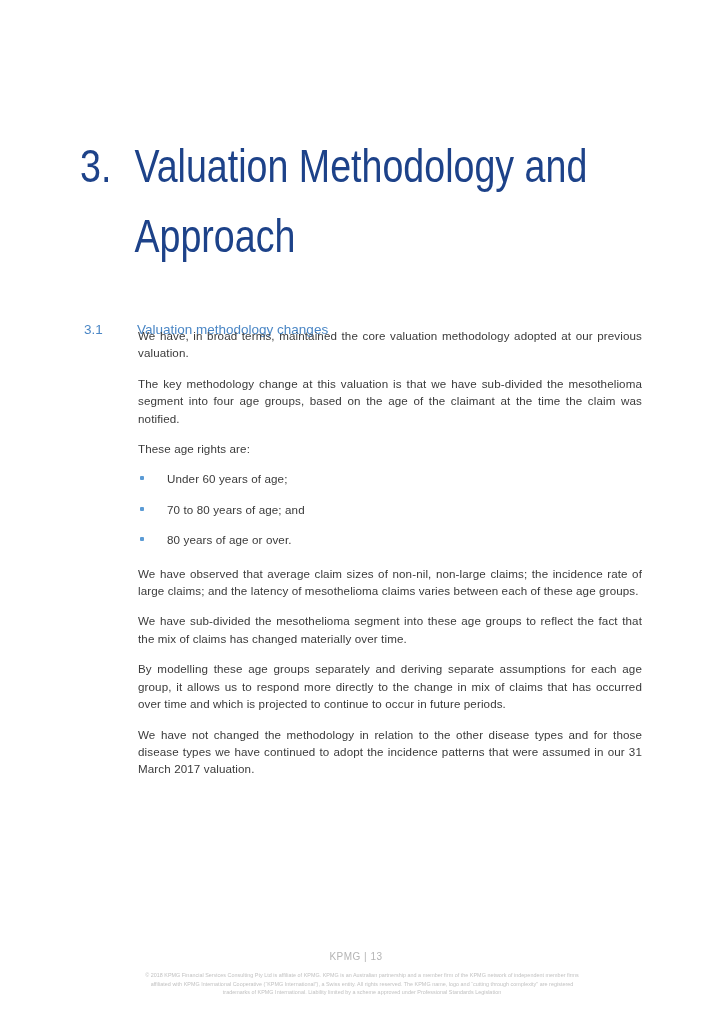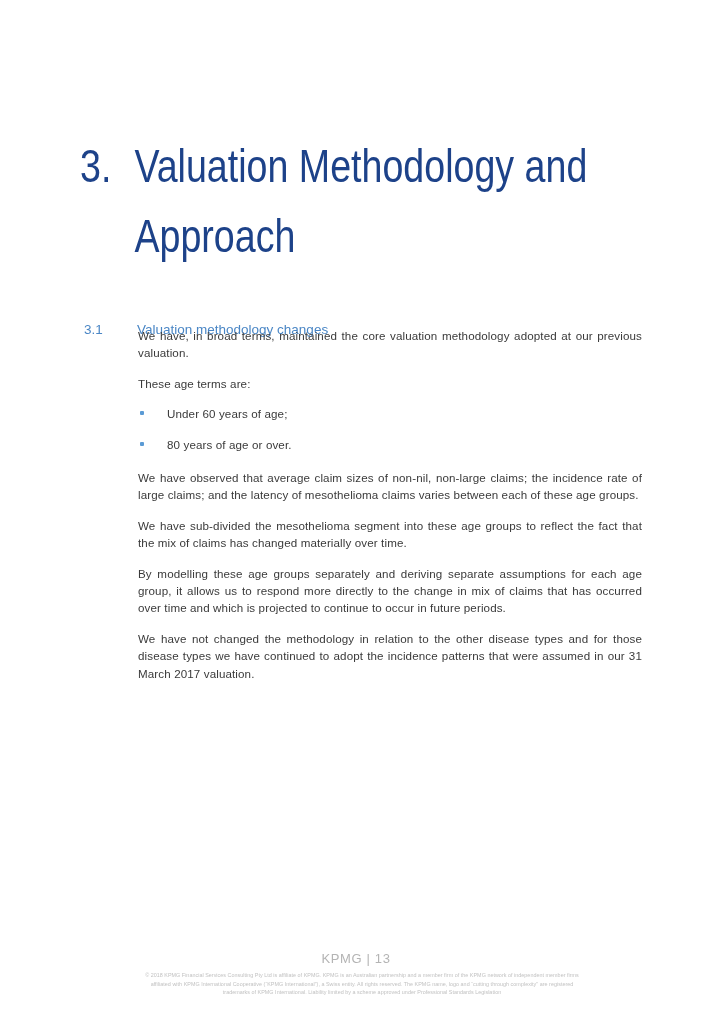--- a/index.html
+++ b/index.html
@@ -109,21 +109,21 @@
   }
 
   
   .page-num {
     position: absolute;
     left: 0;
     right: 12px;
     top: 951px;
     text-align: center;
     color: #b4b4b4;
-    font-size: 13px;
+    font-size: 10px;
     letter-spacing: 0.05em;
   }
 
   .legal {
     position: absolute;
     left: 62px;
     top: 971px;
     width: 600px;
     text-align: center;
     color: #c2c2c2;
@@ -143,26 +143,31 @@
     <span class="ttl-line2">Approach</span>
   </h1>
 
   <h2 class="section-heading">
     <span class="sec-num">3.1</span><span>Valuation methodology changes</span>
   </h2>
 
   <div class="body-col">
 
     <p class="para">We have, in broad terms, maintained the core valuation methodology adopted at our previous valuation.</p>
-    <p class="para">These age terms are:</p>
+    <p class="para">The key methodology change at this valuation is that we have sub-divided the mesothelioma segment into four age groups, based on the age of the claimant at the time the claim was notified.</p>
+    <p class="para">These age rights are:</p>
 
     <ul class="bullets">
       <li>
         <span class="dot"></span>
         <span>Under 60 years of age;</span>
+      </li>
+      <li>
+        <span class="dot"></span>
+        <span>70 to 80 years of age; and</span>
       </li>
       <li>
         <span class="dot"></span>
         <span>80 years of age or over.</span>
       </li>
     </ul>
 
     <p class="para">We have observed that average claim sizes of non-nil, non-large claims; the incidence rate of large claims; and the latency of mesothelioma claims varies between each of these age groups.</p>
     <p class="para">We have sub-divided the mesothelioma segment into these age groups to reflect the fact that the mix of claims has changed materially over time.</p>
     <p class="para">By modelling these age groups separately and deriving separate assumptions for each age group, it allows us to respond more directly to the change in mix of claims that has occurred over time and which is projected to continue to occur in future periods.</p>

